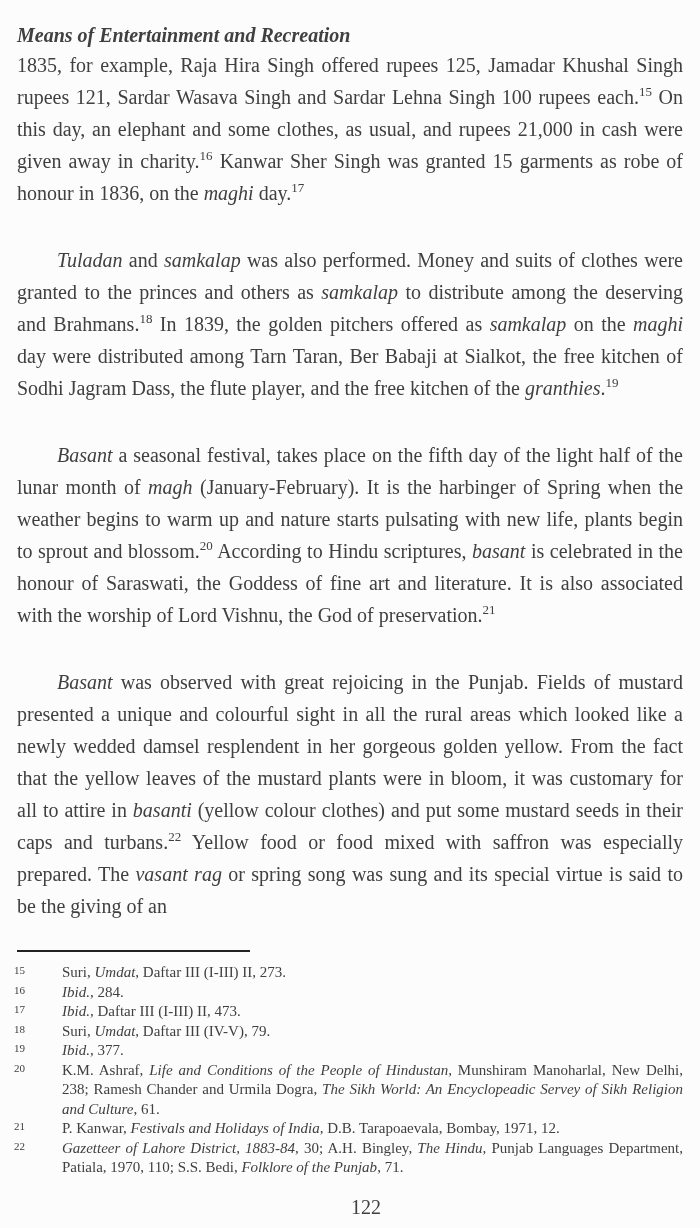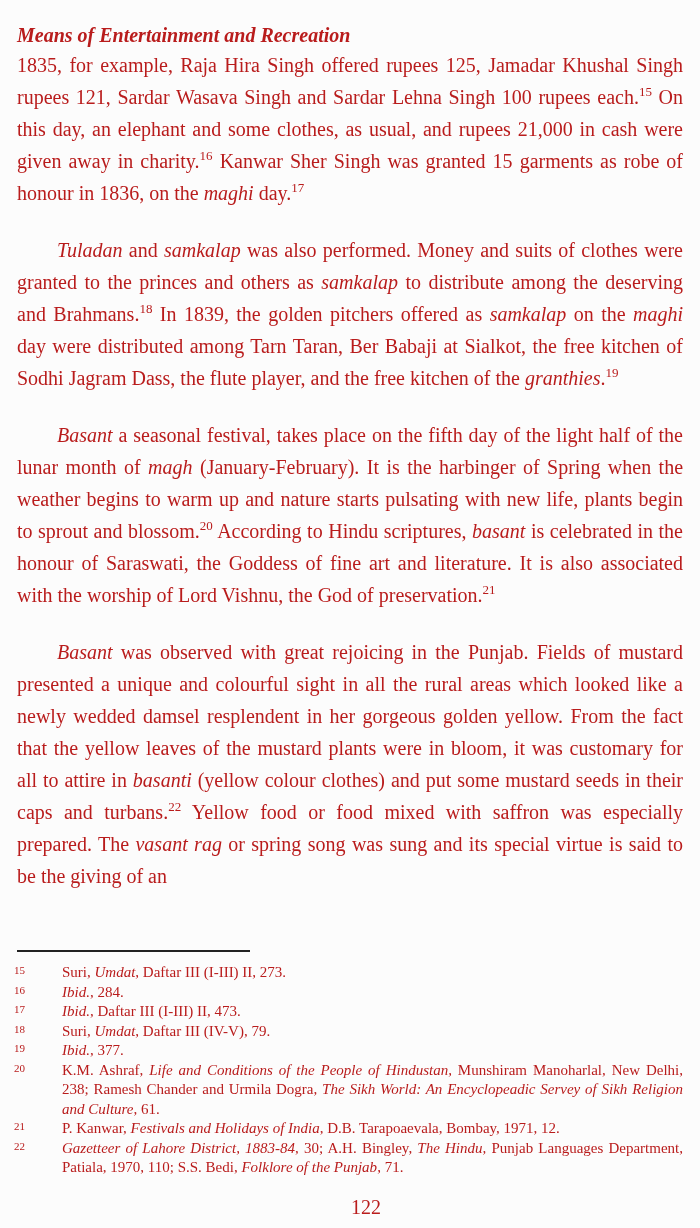--- a/index.html
+++ b/index.html
@@ -3,42 +3,42 @@
 <meta charset="utf-8">
 <style>
   html, body { margin: 0; padding: 0; background: #e8e8e8; }
   .page {
     position: relative;
     width: 700px;
     height: 1228px;
     background: #fcfcfc;
     overflow: hidden;
     font-family: "Liberation Serif", "DejaVu Serif", serif;
-    color: #b91c1c;
+    color: #404040;
   }
   .content {
     padding: 21px 17px 0 17px;
     height: 929px;
     overflow: hidden;
   }
   .header {
     margin: 0;
     font-size: 20px;
     line-height: 28px;
     font-weight: bold;
     font-style: italic;
   }
   .body-par {
     margin: 0;
     font-size: 20px;
     line-height: 32px;
     text-align: justify;
   }
   .body-par.first { }
-  .body-par.indent { margin-top: 25px; text-indent: 40px; }
+  .body-par.indent { margin-top: 35px; text-indent: 40px; }
   .body-par sup, .fn-text sup {
     font-size: 13px;
     line-height: 0;
     vertical-align: super;
   }
   em { font-style: italic; }
   .footnote-section {
     position: absolute;
     left: 17px;
     right: 17px;

